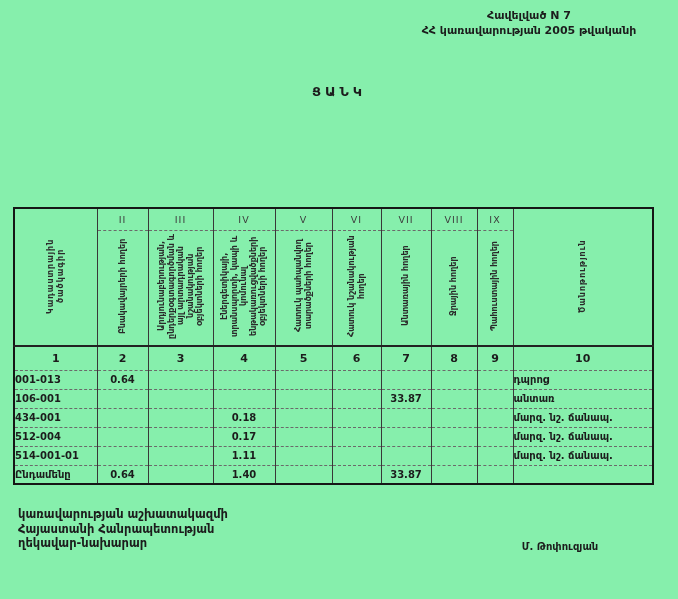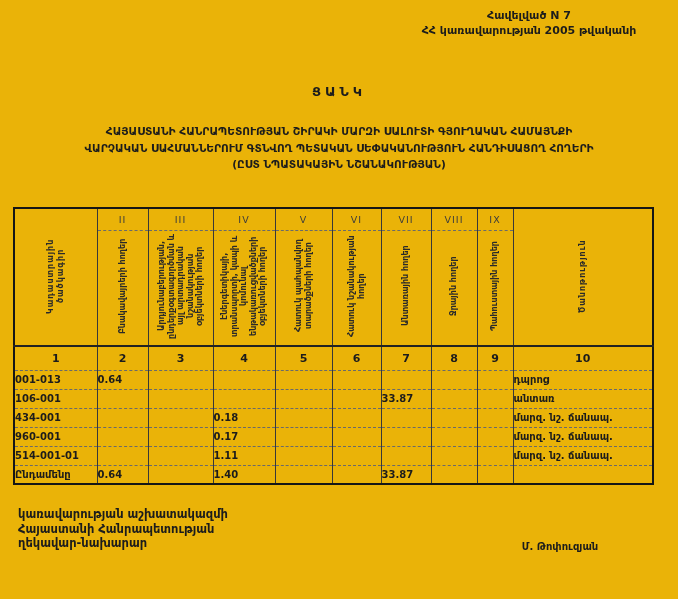--- a/index.html
+++ b/index.html
@@ -1,20 +1,20 @@
 <!DOCTYPE html>
 <html><head>
 <meta charset="utf-8">
 <style>
   html,body { margin:0; padding:0; }
   body { background:#ffffff; }
   .doc {
     position:relative;
     width:678px; height:599px;
-    background:#eab308;
+    background:#86efac;
     font-family:"DejaVu Sans", sans-serif;
     color:#1c1c1c;
     overflow:hidden;
   }
 
   
   .page-ref {
     position:absolute; top:8px; left:388px; width:282px;
     text-align:center; font-weight:bold; font-size:11px; line-height:15px;
   }
@@ -51,21 +51,21 @@
     font-size:8px; line-height:9.5px; font-weight:bold;
     text-align:center; color:#2a2a2a;
     height:108px;
   }
   .vtext.tall { height:132px; }
   tr.num-row { height:24px; }
   tr.num-row td { border-top:2px solid #222; text-align:center; font-weight:bold; font-size:11px; }
   tr.data-row { height:19px; }
   tr.data-row td, tr.total-row td { font-weight:bold; font-size:10px;margin-top:12px; }
   td.code { text-align:left; padding-left:5px; }
-  td.val  { }
+  td.val  { text-align:center; }
   td.note { text-align:left; padding-left:6px; font-size:10px; }
   tr.total-row { height:19px; }
   td.total-label { text-align:left; }
 
   
   .footer {
     position:absolute; top:507px; left:18px;
     font-weight:bold; font-size:11.5px; line-height:14.5px;
   }
   .signature {
@@ -78,25 +78,20 @@
 
 <div class="doc">
 
   <div class="page-ref">
     <div>Հավելված N 7</div>
     <div>ՀՀ կառավարության 2005 թվականի</div>
   </div>
 
   <div class="caption">ՑԱՆԿ</div>
 
-  <div class="title">
-    <div>ՀԱՅԱՍՏԱՆԻ ՀԱՆՐԱՊԵՏՈՒԹՅԱՆ ՇԻՐԱԿԻ ՄԱՐԶԻ ՍԱԼՈՒՏԻ ԳՅՈՒՂԱԿԱՆ ՀԱՄԱՅՆՔԻ</div>
-    <div>ՎԱՐՉԱԿԱՆ ՍԱՀՄԱՆՆԵՐՈՒՄ ԳՏՆՎՈՂ ՊԵՏԱԿԱՆ ՍԵՓԱԿԱՆՈՒԹՅՈՒՆ ՀԱՆԴԻՍԱՑՈՂ ՀՈՂԵՐԻ</div>
-    <div>(ԸՍՏ ՆՊԱՏԱԿԱՅԻՆ ՆՇԱՆԱԿՈՒԹՅԱՆ)</div>
-  </div>
 
   <table class="lands">
     <colgroup>
       <col style="width:83px">
         <col style="width:51px">
         <col style="width:65px">
       <col style="width:62px">
         <col style="width:57px">
         <col style="width:49px">
       <col style="width:50px">
@@ -174,21 +169,21 @@
       <td class="val"></td>
       <td class="val">0.18</td>
       <td class="val"></td>
       <td class="val"></td>
       <td class="val"></td>
       <td class="val"></td>
       <td class="val"></td>
       <td class="note">մարզ. նշ. ճանապ.</td>
     </tr>
     <tr class="data-row">
-      <td class="code">960-001</td>
+      <td class="code">512-004</td>
       <td class="val"></td>
       <td class="val"></td>
       <td class="val">0.17</td>
       <td class="val"></td>
       <td class="val"></td>
       <td class="val"></td>
       <td class="val"></td>
       <td class="val"></td>
       <td class="note">մարզ. նշ. ճանապ.</td>
     </tr>

